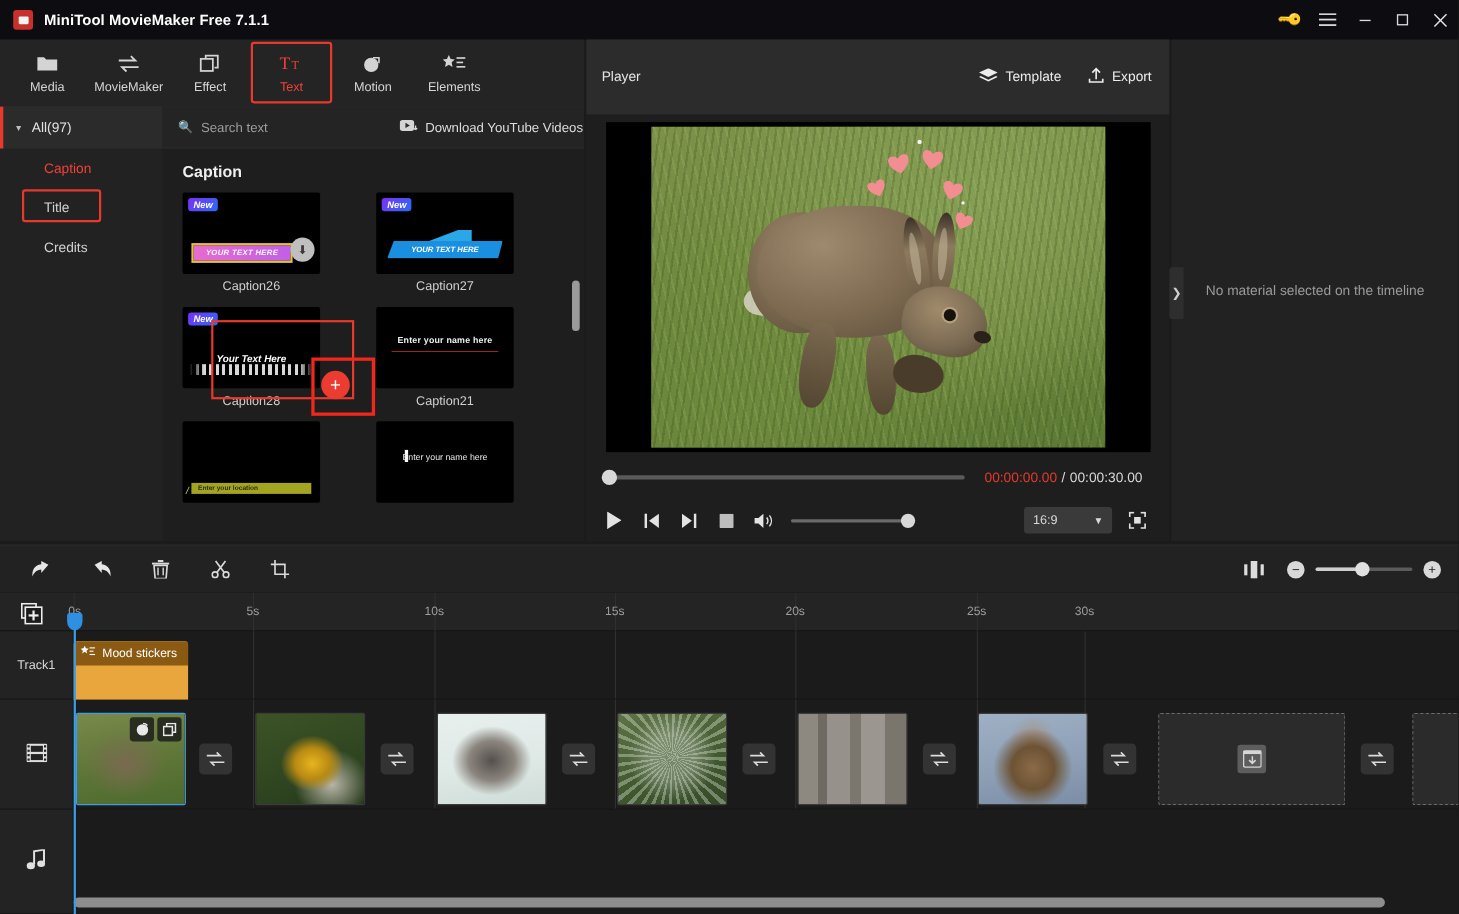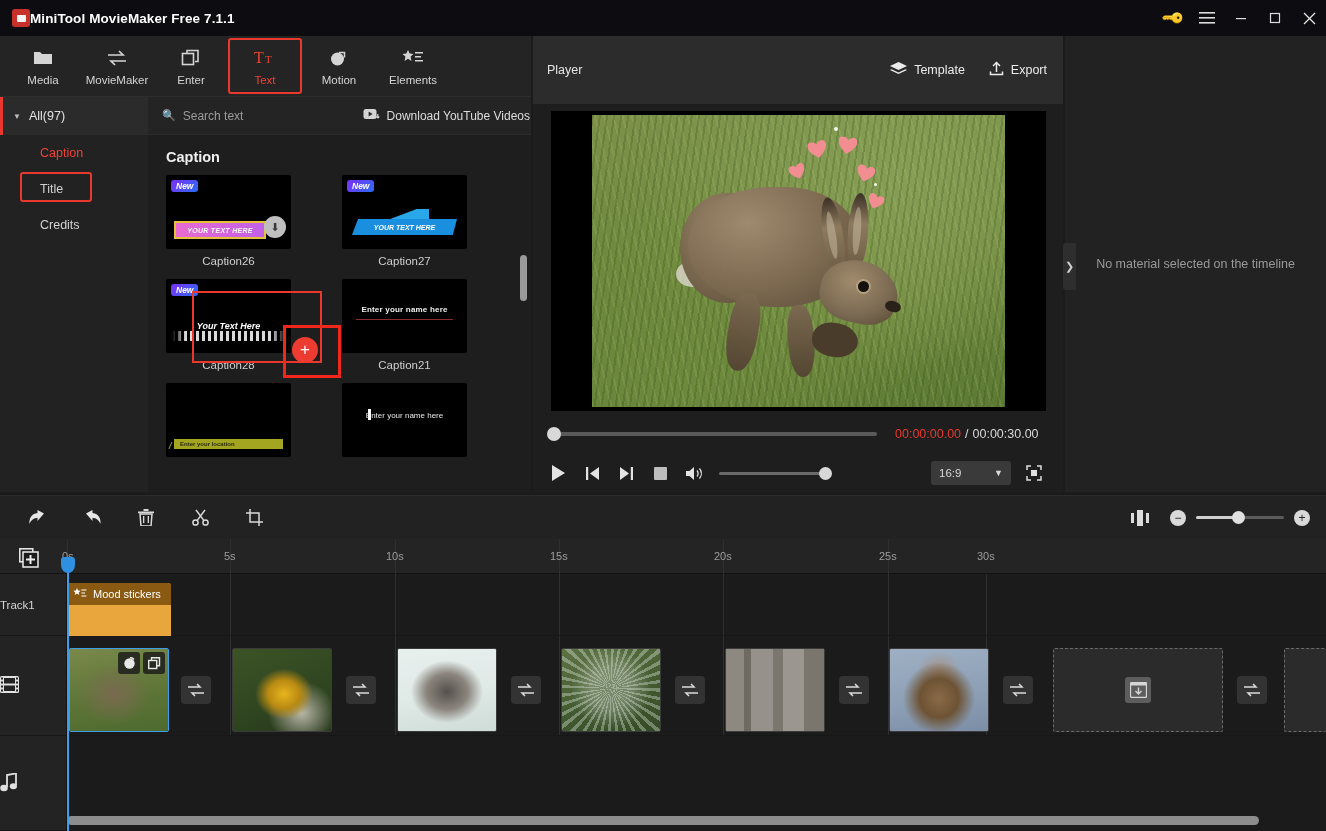--- a/index.html
+++ b/index.html
@@ -18,21 +18,21 @@
     background:#0d0d11; display:flex; align-items:center;
   }
   .app-logo {
     width:18px;height:18px;margin-left:12px;border-radius:3px;
     background:#c8302c; position:relative; flex:none;
     display:flex;align-items:center;justify-content:center;
   }
   .app-logo::after{
     content:""; width:9px;height:7px;background:#f3f3f3;border-radius:1px;
   }
-  .app-title{ font-size:13.5px; font-weight:bold; color:#fff; letter-spacing:.1px;}
+  .app-title{ margin-left:10px; font-size:13.5px; font-weight:bold; color:#fff; letter-spacing:.1px;}
   .tb-right{ margin-left:auto; display:flex; align-items:center; height:36px; }
   .tb-btn{
     width:34px;height:36px;display:flex;align-items:center;justify-content:center;
     color:#dcdcdc; font-size:14px;
   }
   .key-ico{ color:#e8b21d; font-size:15px; transform:rotate(45deg);} 
 
   
   .toolbar{
     position:absolute; left:0; top:36px; width:531px; height:60px;
@@ -313,21 +313,21 @@
   }
   .addmedia{
     position:absolute;left:18px;top:8px;width:22px;height:22px;display:flex;
     align-items:center;justify-content:center;color:#ededed;
   }
   .tick{ position:absolute;top:11px;font-size:11px;color:#9d9d9d; }
   .tick-line{ position:absolute;top:0;width:1px;height:35px;background:#2f2f2f;}
 
   .track-head{ position:absolute;left:0;top:35px;width:67px;height:257px;background:#232323;
     border-right:1px solid #141414;}
-  .th-cell{ height:62px;display:flex;align-items:center;justify-content:flex-start;
+  .th-cell{ height:62px;display:flex;align-items:center;justify-content:center;
     border-bottom:1px solid #171717;font-size:11.5px;color:#d6d6d6;}
   .th-cell.media{height:100px;}
   .th-cell.audio{height:95px;}
 
   .lane{ position:absolute;left:67px;top:35px;width:1259px;}
   .lane-sticker{ position:relative;height:62px;background:#1b1b1b;border-bottom:1px solid #171717;}
   .lane-grid{position:absolute;inset:0;}
   .lane-grid i{position:absolute;top:0;bottom:0;width:1px;background:#303030;}
   .sticker-clip{
     position:absolute;left:0;top:9px;width:104px;height:56px;background:#e9a63c;border-radius:3px;
@@ -457,21 +457,21 @@
     </div>
     <div class="tool">
       <span class="ti">
         <svg width="20" height="18" viewBox="0 0 20 18">
             <g fill="none" stroke="#d4d4d4" stroke-width="1.6">
               <rect x="1.5" y="4.5" width="11" height="11"></rect>
               <path d="M6 4.5V1.5h11v11h-3"></path>
             </g>
           </svg>
       </span>
-      <span>Enter</span>
+      <span>Effect</span>
     </div>
     <div class="tool active">
       <span class="ti">
         <svg width="22" height="17" viewBox="0 0 22 17">
             <text x="0" y="14" font-family="Liberation Serif, serif" font-size="16" fill="#ef4136">T</text>
             <text x="11" y="14" font-family="Liberation Serif, serif" font-size="11" fill="#ef4136">T</text>
           </svg>
       </span>
       <span>Text</span>
     </div>

